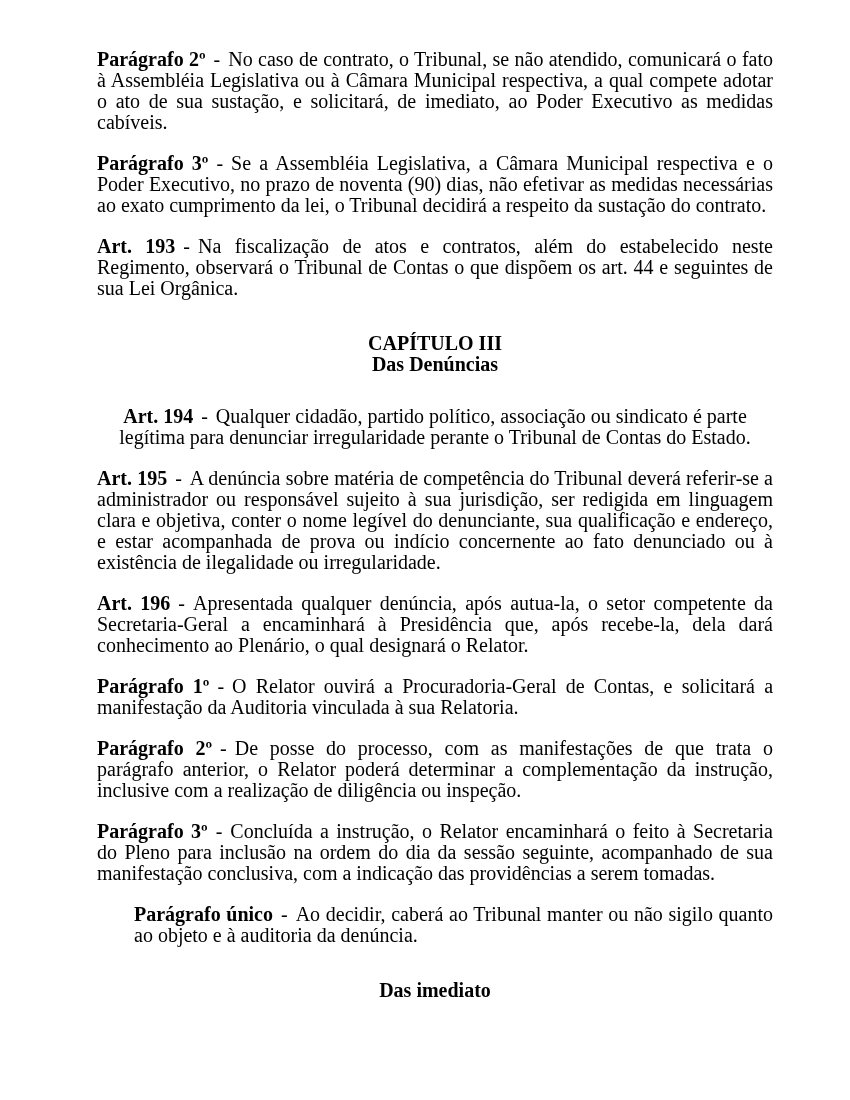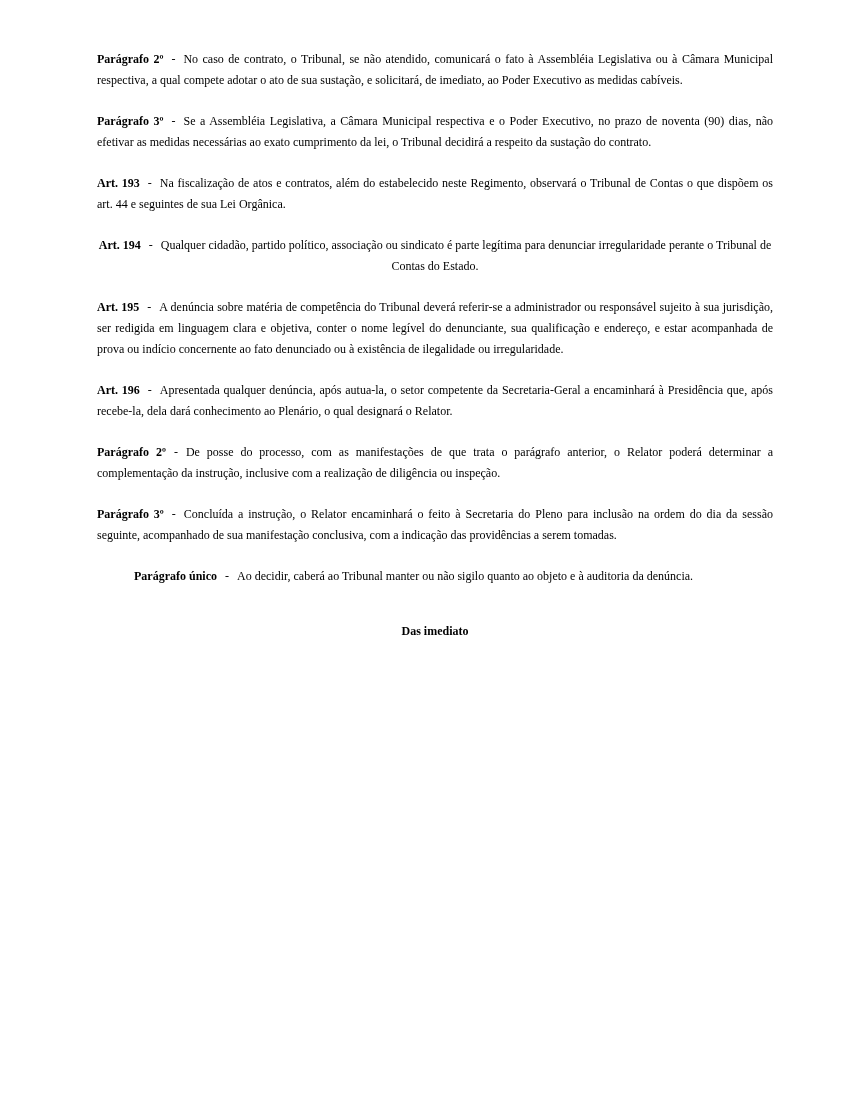--- a/index.html
+++ b/index.html
@@ -14,21 +14,21 @@
     background: #ffffff;
     overflow: hidden;
     font-family: "Liberation Serif", "DejaVu Serif", serif;
     color: #000000;
   }
   .content {
     position: absolute;
     left: 97px;
     top: 49px;
     width: 676px;
-    font-size: 12px;
+    font-size: 20px;
     line-height: 21px;
   }
   p.block {
     margin: 0 0 20px 0;
     text-align: justify;
   }
   p.block.left-align {
     text-align: center;
   }
   p.block.indented {
@@ -55,27 +55,32 @@
 
 <div class="page">
   <div class="content">
 
     <p class="block"><span class="label">Parágrafo 2º</span><span class="sep">-</span><span>No caso de contrato, o Tribunal, se não atendido, comunicará o fato à Assembléia Legislativa ou à Câmara Municipal respectiva, a qual compete adotar o ato de sua sustação, e solicitará, de imediato, ao Poder Executivo as medidas cabíveis.</span></p>
 
     <p class="block"><span class="label">Parágrafo 3º</span><span class="sep">-</span><span>Se a Assembléia Legislativa, a Câmara Municipal respectiva e o Poder Executivo, no prazo de noventa (90) dias, não efetivar as medidas necessárias ao exato cumprimento da lei, o Tribunal decidirá a respeito da sustação do contrato.</span></p>
 
     <p class="block"><span class="label">Art. 193</span><span class="sep">-</span><span>Na fiscalização de atos e contratos, além do estabelecido neste Regimento, observará o Tribunal de Contas o que dispõem os art. 44 e seguintes de sua Lei Orgânica.</span></p>
 
+    <div class="chapter">
+      <div>CAPÍTULO III</div>
+      <div>Das Denúncias</div>
+    </div>
 
     <p class="block left-align"><span class="label">Art. 194</span><span class="sep">-</span><span>Qualquer cidadão, partido político, associação ou sindicato é parte legítima para denunciar irregularidade perante o Tribunal de Contas do Estado.</span></p>
 
     <p class="block"><span class="label">Art. 195</span><span class="sep">-</span><span>A denúncia sobre matéria de competência do Tribunal deverá referir-se a administrador ou responsável sujeito à sua jurisdição, ser redigida em linguagem clara e objetiva, conter o nome legível do denunciante, sua qualificação e endereço, e estar acompanhada de prova ou indício concernente ao fato denunciado ou à existência de ilegalidade ou irregularidade.</span></p>
 
     <p class="block gap-before"><span class="label">Art. 196</span><span class="sep">-</span><span>Apresentada qualquer denúncia, após autua-la, o setor competente da Secretaria-Geral a encaminhará à Presidência que, após recebe-la, dela dará conhecimento ao Plenário, o qual designará o Relator.</span></p>
 
+    <p class="block"><span class="label">Parágrafo 1º</span><span class="sep">-</span><span>O Relator ouvirá a Procuradoria-Geral de Contas, e solicitará a manifestação da Auditoria vinculada à sua Relatoria.</span></p>
 
     <p class="block"><span class="label">Parágrafo 2º</span><span class="sep">-</span><span>De posse do processo, com as manifestações de que trata o parágrafo anterior, o Relator poderá determinar a complementação da instrução, inclusive com a realização de diligência ou inspeção.</span></p>
 
     <p class="block"><span class="label">Parágrafo 3º</span><span class="sep">-</span><span>Concluída a instrução, o Relator encaminhará o feito à Secretaria do Pleno para inclusão na ordem do dia da sessão seguinte, acompanhado de sua manifestação conclusiva, com a indicação das providências a serem tomadas.</span></p>
 
 
     <p class="block indented"><span class="label">Parágrafo único</span><span class="sep">-</span><span>Ao decidir, caberá ao Tribunal manter ou não sigilo quanto ao objeto e à auditoria da denúncia.</span></p>
 
     <div class="chapter">
       <div>Das imediato</div>

